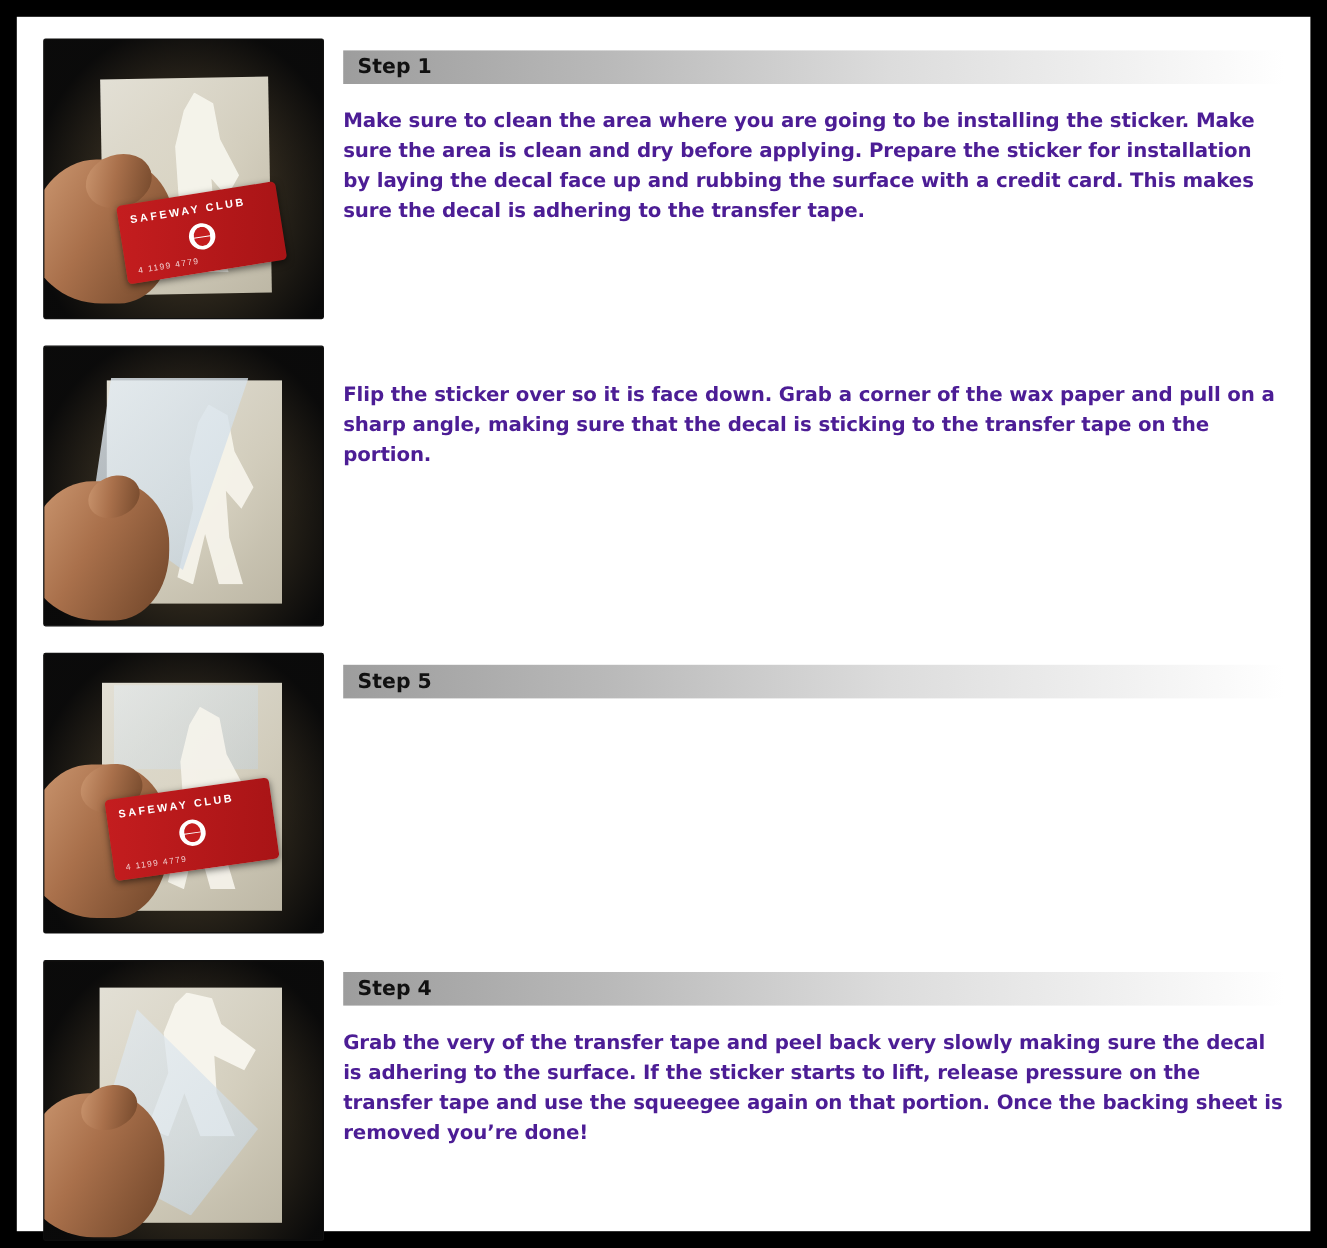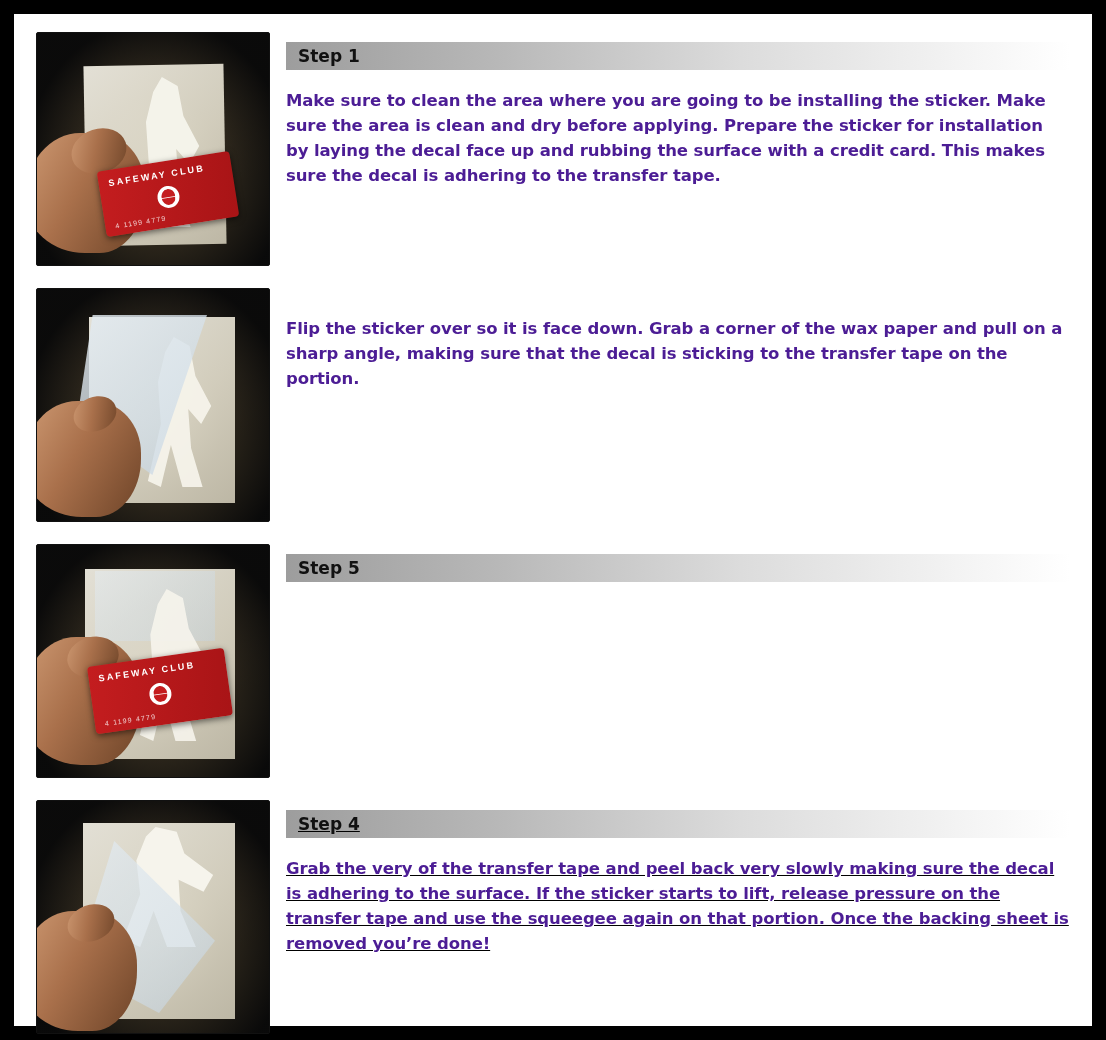--- a/index.html
+++ b/index.html
@@ -153,21 +153,21 @@
   }
   .step-body p {
     margin: 0 0 18px 0;
   }
   .step-body p:last-child {
     margin-bottom: 0;
   }
   .r1 .photo-cell { margin-top: 0px; }
   .r2 { margin-top: 22px; }
   .r3 { margin-top: 22px; }
-  .r4 { margin-top: 22px; text-decoration: underline; }
+  .r4 { margin-top: 22px; }
 </style>
 </head>
 <body>
 
 <div class="page">
   <div class="sheet">
     <div class="steps">
 
       <div class="step-row r1">
         <div class="photo-cell">

